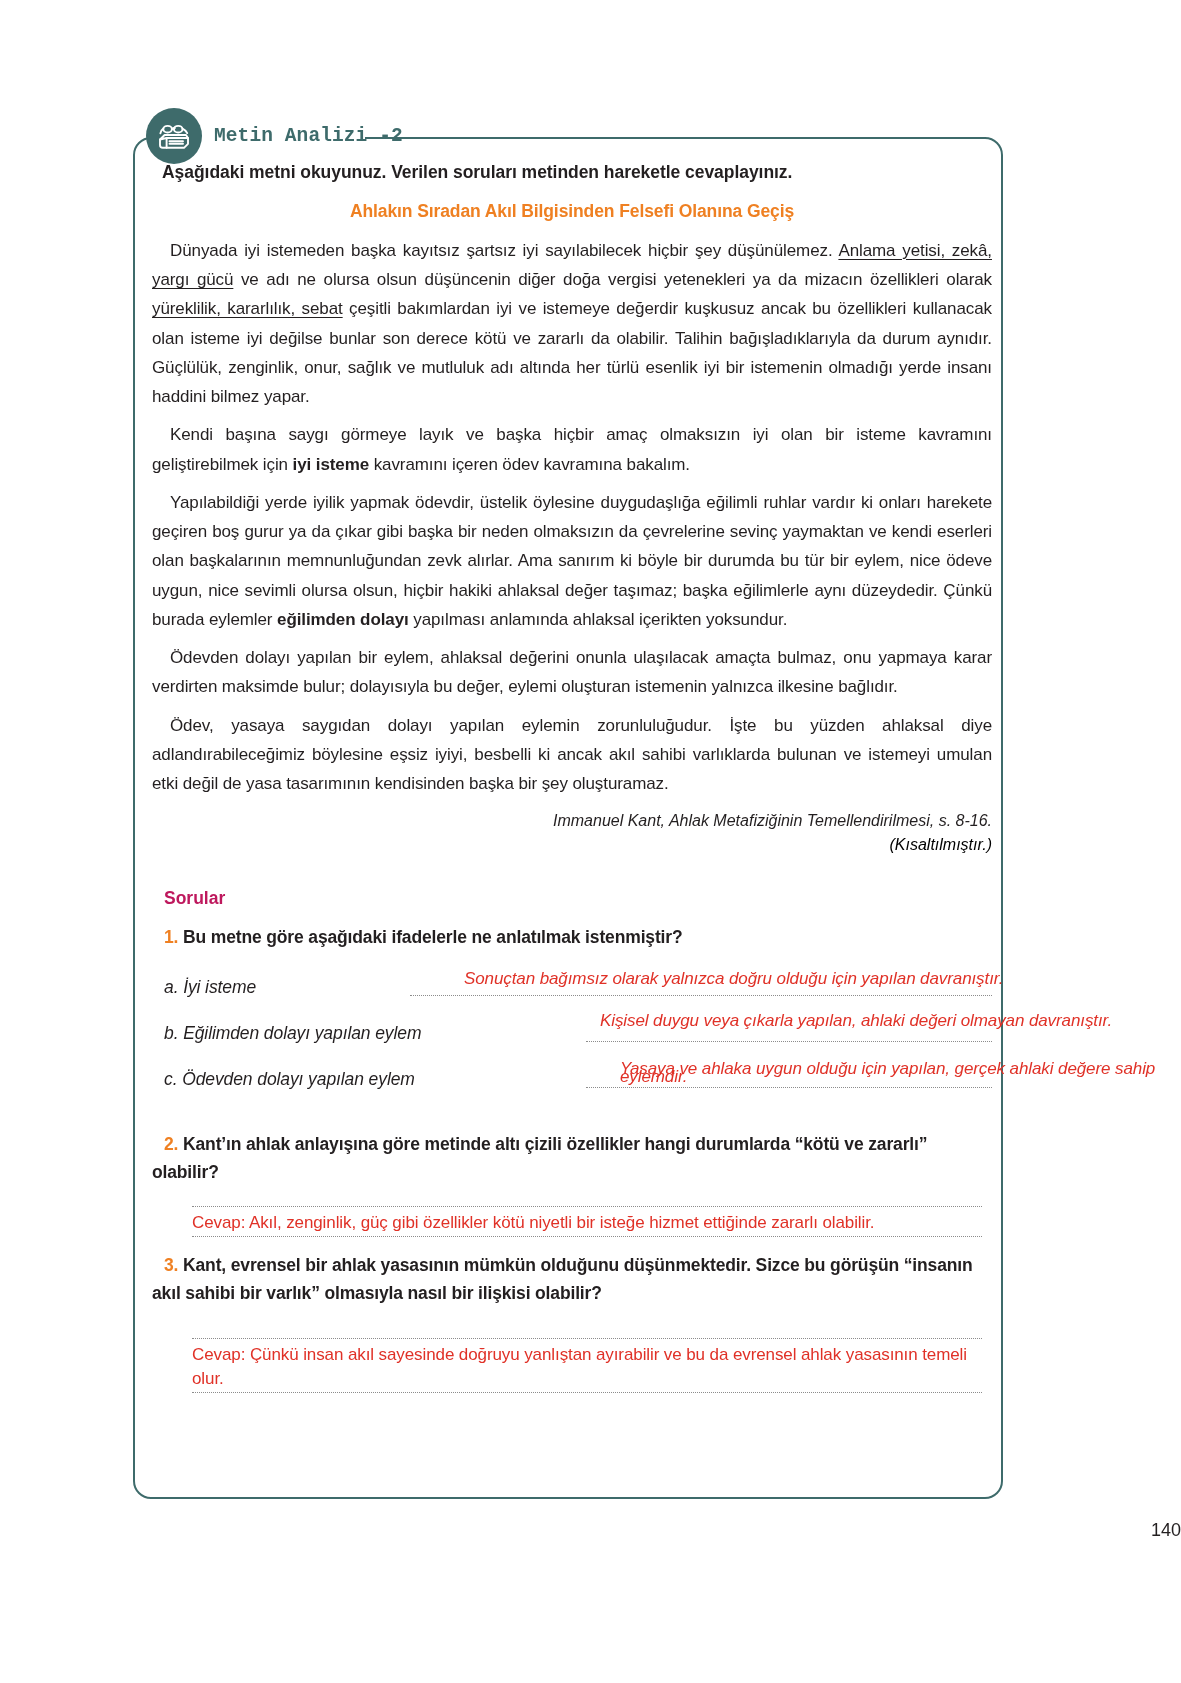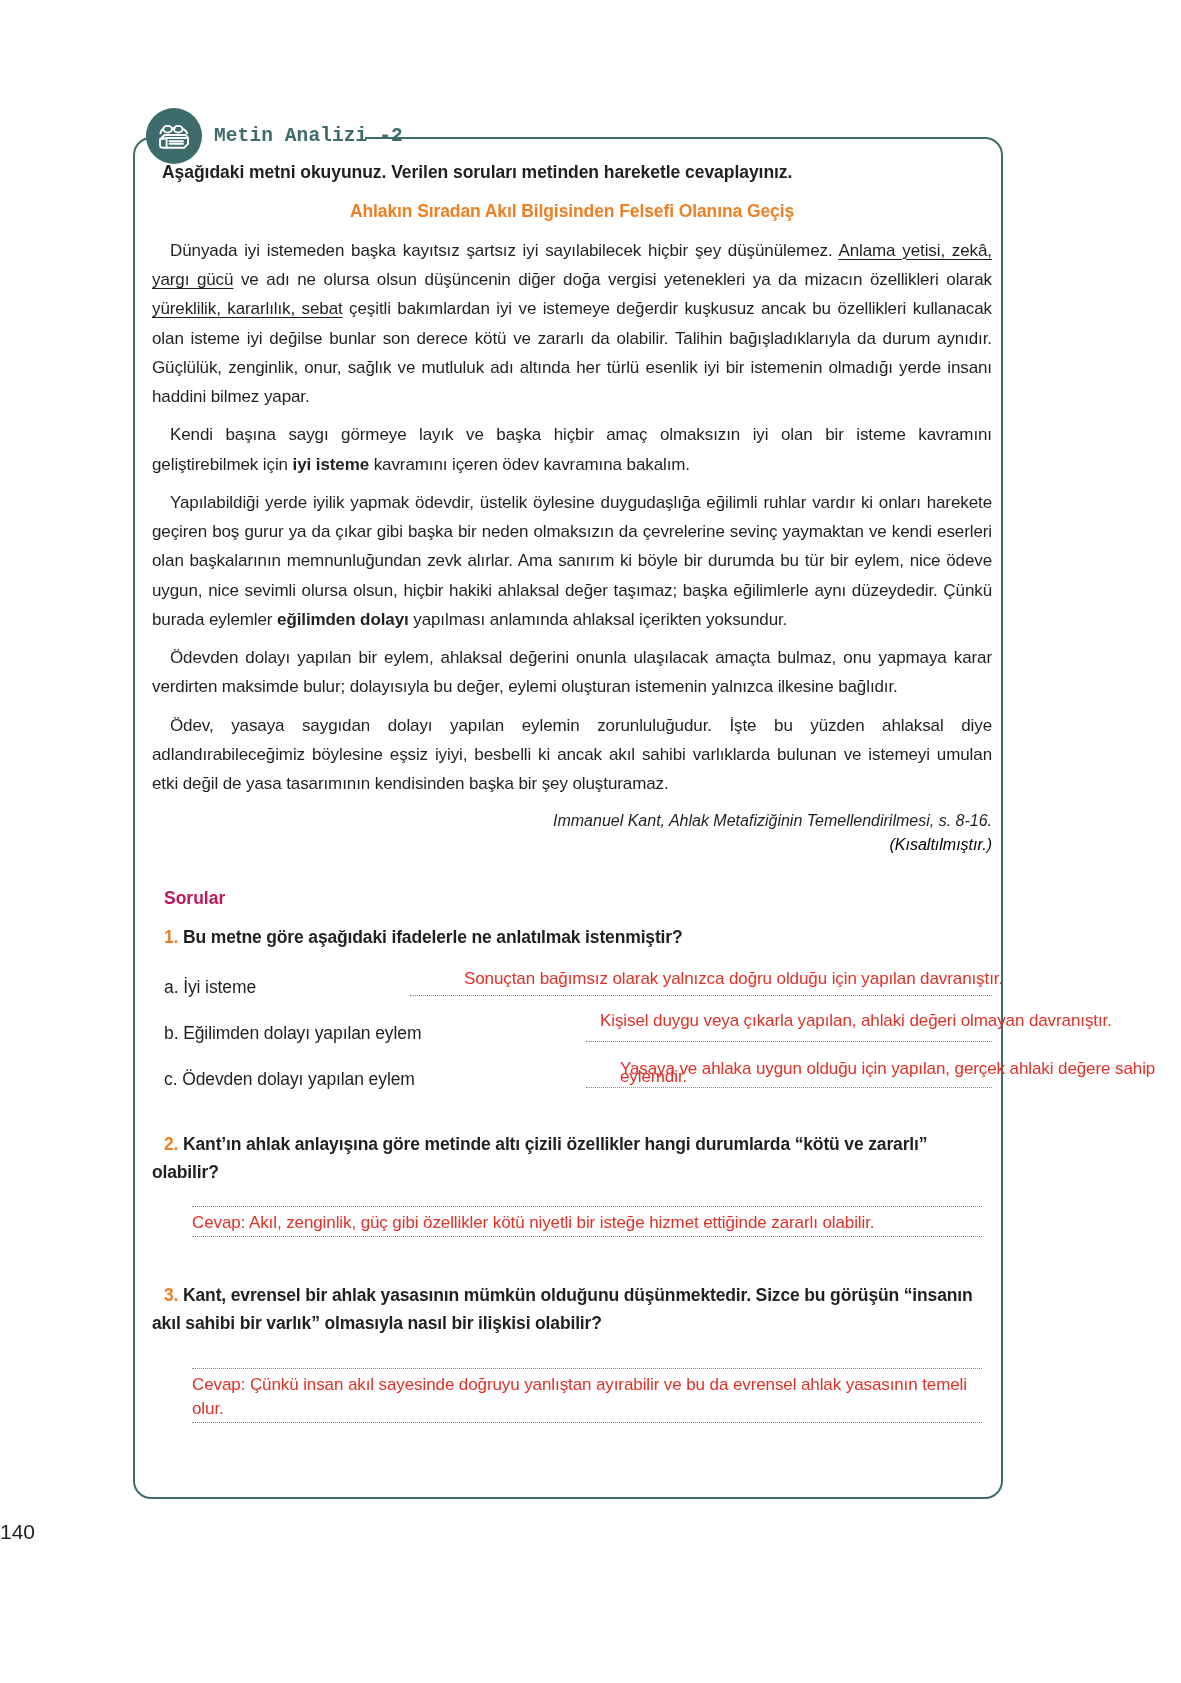--- a/index.html
+++ b/index.html
@@ -143,20 +143,21 @@
     color: #231f20;
     letter-spacing: -0.15px;
   }
   .q .num { color: #ef8022; margin-left: 12px; }
 
   
   .subrow {
     position: relative;
     height: 46px;
     margin: 0;
+    font-style: italic;
   }
   .sublabel {
     position: absolute;
     left: 12px;
     bottom: 6px;
     font-size: 17.5px;
     color: #231f20;
     white-space: nowrap;
     letter-spacing: -0.1px;
   }
@@ -192,22 +193,22 @@
     letter-spacing: -0.1px;
     line-height: 1.45;
     padding-top: 4px;
   }
 
   .pagenum {
     position: absolute;
     left: 0;
     top: 1520px;
     width: 1181px;
-    text-align: left;
-    font-size: 21px;
+    text-align: right;
+    font-size: 18px;
     color: #231f20;
   }
 </style>
 </head>
 <body>
 
 <div class="page">
 
   <div class="content-box"></div>
   <div class="header-mask"></div>
@@ -282,21 +283,21 @@
       <span class="num">2.</span>
       <span>Kant’ın ahlak anlayışına göre metinde altı çizili özellikler hangi durumlarda “kötü ve zararlı” olabilir?</span>
     </div>
 
     <div class="ansblock" style="margin-top:20px;">
       <div class="dl"></div>
       <div class="ans-text">Cevap: Akıl, zenginlik, güç gibi özellikler kötü niyetli bir isteğe hizmet ettiğinde zararlı olabilir.</div>
       <div class="dl"></div>
     </div>
 
-    <div class="q" style="margin-top:44px;">
+    <div class="q" style="margin-top:14px;">
       <span class="num">3.</span>
       <span>Kant, evrensel bir ahlak yasasının mümkün olduğunu düşünmektedir. Sizce bu görüşün “insanın akıl sahibi bir varlık” olmasıyla nasıl bir ilişkisi olabilir?</span>
     </div>
 
     <div class="ansblock" style="margin-top:30px;">
       <div class="dl"></div>
       <div class="ans-text">Cevap: Çünkü insan akıl sayesinde doğruyu yanlıştan ayırabilir ve bu da evrensel ahlak yasasının temeli olur.</div>
       <div class="dl"></div>
     </div>
 

